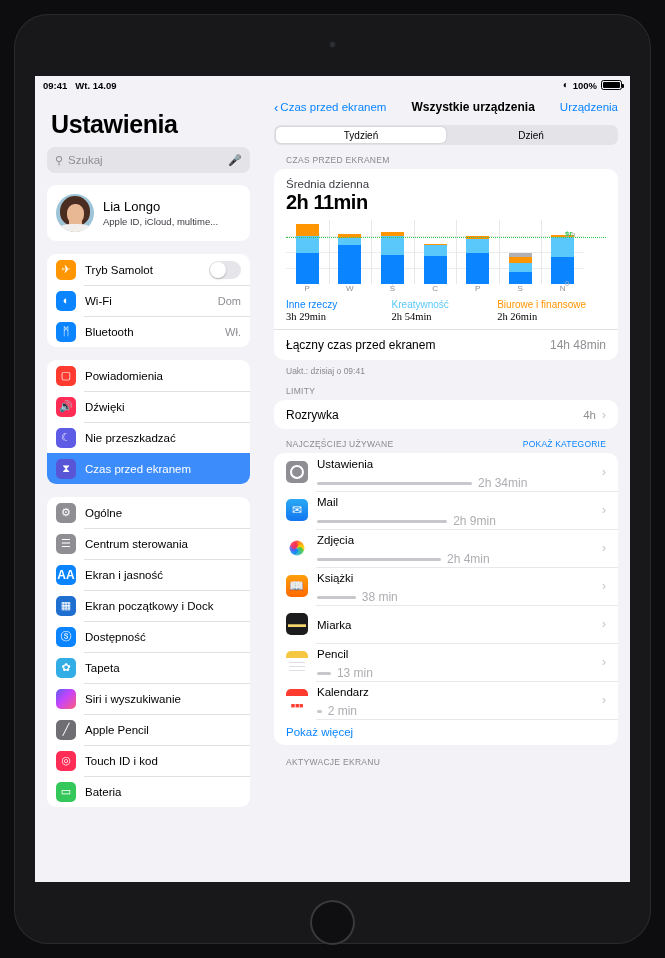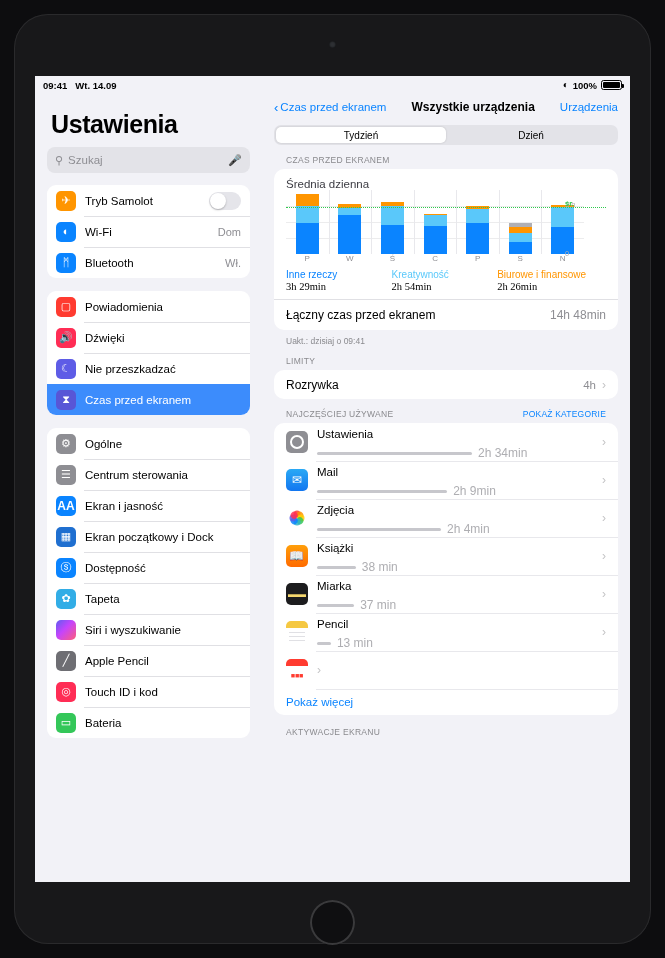--- a/index.html
+++ b/index.html
@@ -273,20 +273,34 @@
 
       <div class="sidebar">
         <div class="settings-title">Ustawienia</div>
 
         <div class="search-box">
           <span class="sicon">⚲</span>
           <span class="search-ph">Szukaj</span>
           <span class="mic">🎤</span>
         </div>
 
+        <div class="group">
+          <div class="profile">
+            <div class="avatar">
+              <span class="hair"></span>
+                <span class="face"></span>
+                <span class="neck"></span>
+                <span class="shirt"></span>
+            </div>
+            <div>
+              <div class="pname">Lia Longo</div>
+              <div class="psub">Apple ID, iCloud, multime...</div>
+            </div>
+          </div>
+        </div>
 
         <div class="group">
           <div class="row">
             <span class="ic orange">✈</span>
             <span class="row-label">Tryb Samolot</span>
             <span class="toggle">
                 <span class="knob"></span>
               </span>
           </div>
           <div class="row">
@@ -381,20 +395,21 @@
         </div>
 
         <div class="scroll">
 
           <div class="sect-hdr">
             <span>CZAS PRZED EKRANEM</span>
           </div>
 
           <div class="card">
             <div class="avg-label">Średnia dzienna</div>
+            <div class="avg-value">2h 11min</div>
 
             <div class="chart-wrap">
               <div class="chart" id="chart">
                   <div class="gridh" style="top: 48px;"></div>
                   <div class="gridh" style="top: 32px;"></div>
                   <div class="gridh" style="top: 16px;"></div>
                   <div class="gridv" style="left: 85.7143%;"></div>
                   <div class="gridv" style="left: 71.4286%;"></div>
                   <div class="gridv" style="left: 57.1429%;"></div>
                   <div class="gridv" style="left: 42.8571%;"></div>
@@ -557,44 +572,45 @@
                   <span class="app-mid"><span class="app-name">Książki</span><span class="app-bar-line">
                       <span class="app-bar" style="width:38.75px"></span>
                       <span class="app-time">38 min</span>
                     </span></span>
                   <span class="chev">›</span>
                 </div>
                 <div class="app-row">
                   <span class="appicon ai-measure">
                     <span style="font-size:9px;color:#f5d76e">▬▬</span>
                   </span>
-                  <span class="app-mid"><span class="app-name">Miarka</span><span class="app-bar-line">
-                      <span class="app-bar" style="width:37.2px"></span>
-                      <span class="app-time">37 min</span>
-                    </span></span>
+                  <span class="app-mid"><span class="app-name">Miarka</span></span>
                   <span class="chev">›</span>
                 </div>
                 <div class="app-row">
                   <span class="appicon ai-notes">
                     <span class="top"></span>
                     <span class="ln" style="top:11px"></span>
                     <span class="ln" style="top:15px"></span>
                     <span class="ln" style="top:19px"></span>
                   </span>
                   <span class="app-mid"><span class="app-name">Pencil</span><span class="app-bar-line">
                       <span class="app-bar" style="width:13.950000000000001px"></span>
                       <span class="app-time">13 min</span>
                     </span></span>
                   <span class="chev">›</span>
                 </div>
                 <div class="app-row">
                   <span class="appicon ai-cal">
                     <span class="top"></span>
                     <span style="position:absolute;left:0;right:0;bottom:2px;text-align:center;font-size:7px;color:#ff3b30">■■■</span>
                   </span>
+                  <span class="app-mid"><span class="app-name">Kalendarz</span><span class="app-bar-line">
+                      <span class="app-bar" style="width:4.65px"></span>
+                      <span class="app-time">2 min</span>
+                    </span></span>
                   <span class="chev">›</span>
                 </div>
               </div>
             <div class="showmore">Pokaż więcej</div>
           </div>
 
           <div class="sect-hdr" style="padding-top:12px;">
             <span>AKTYWACJE EKRANU</span>
           </div>
         </div>

